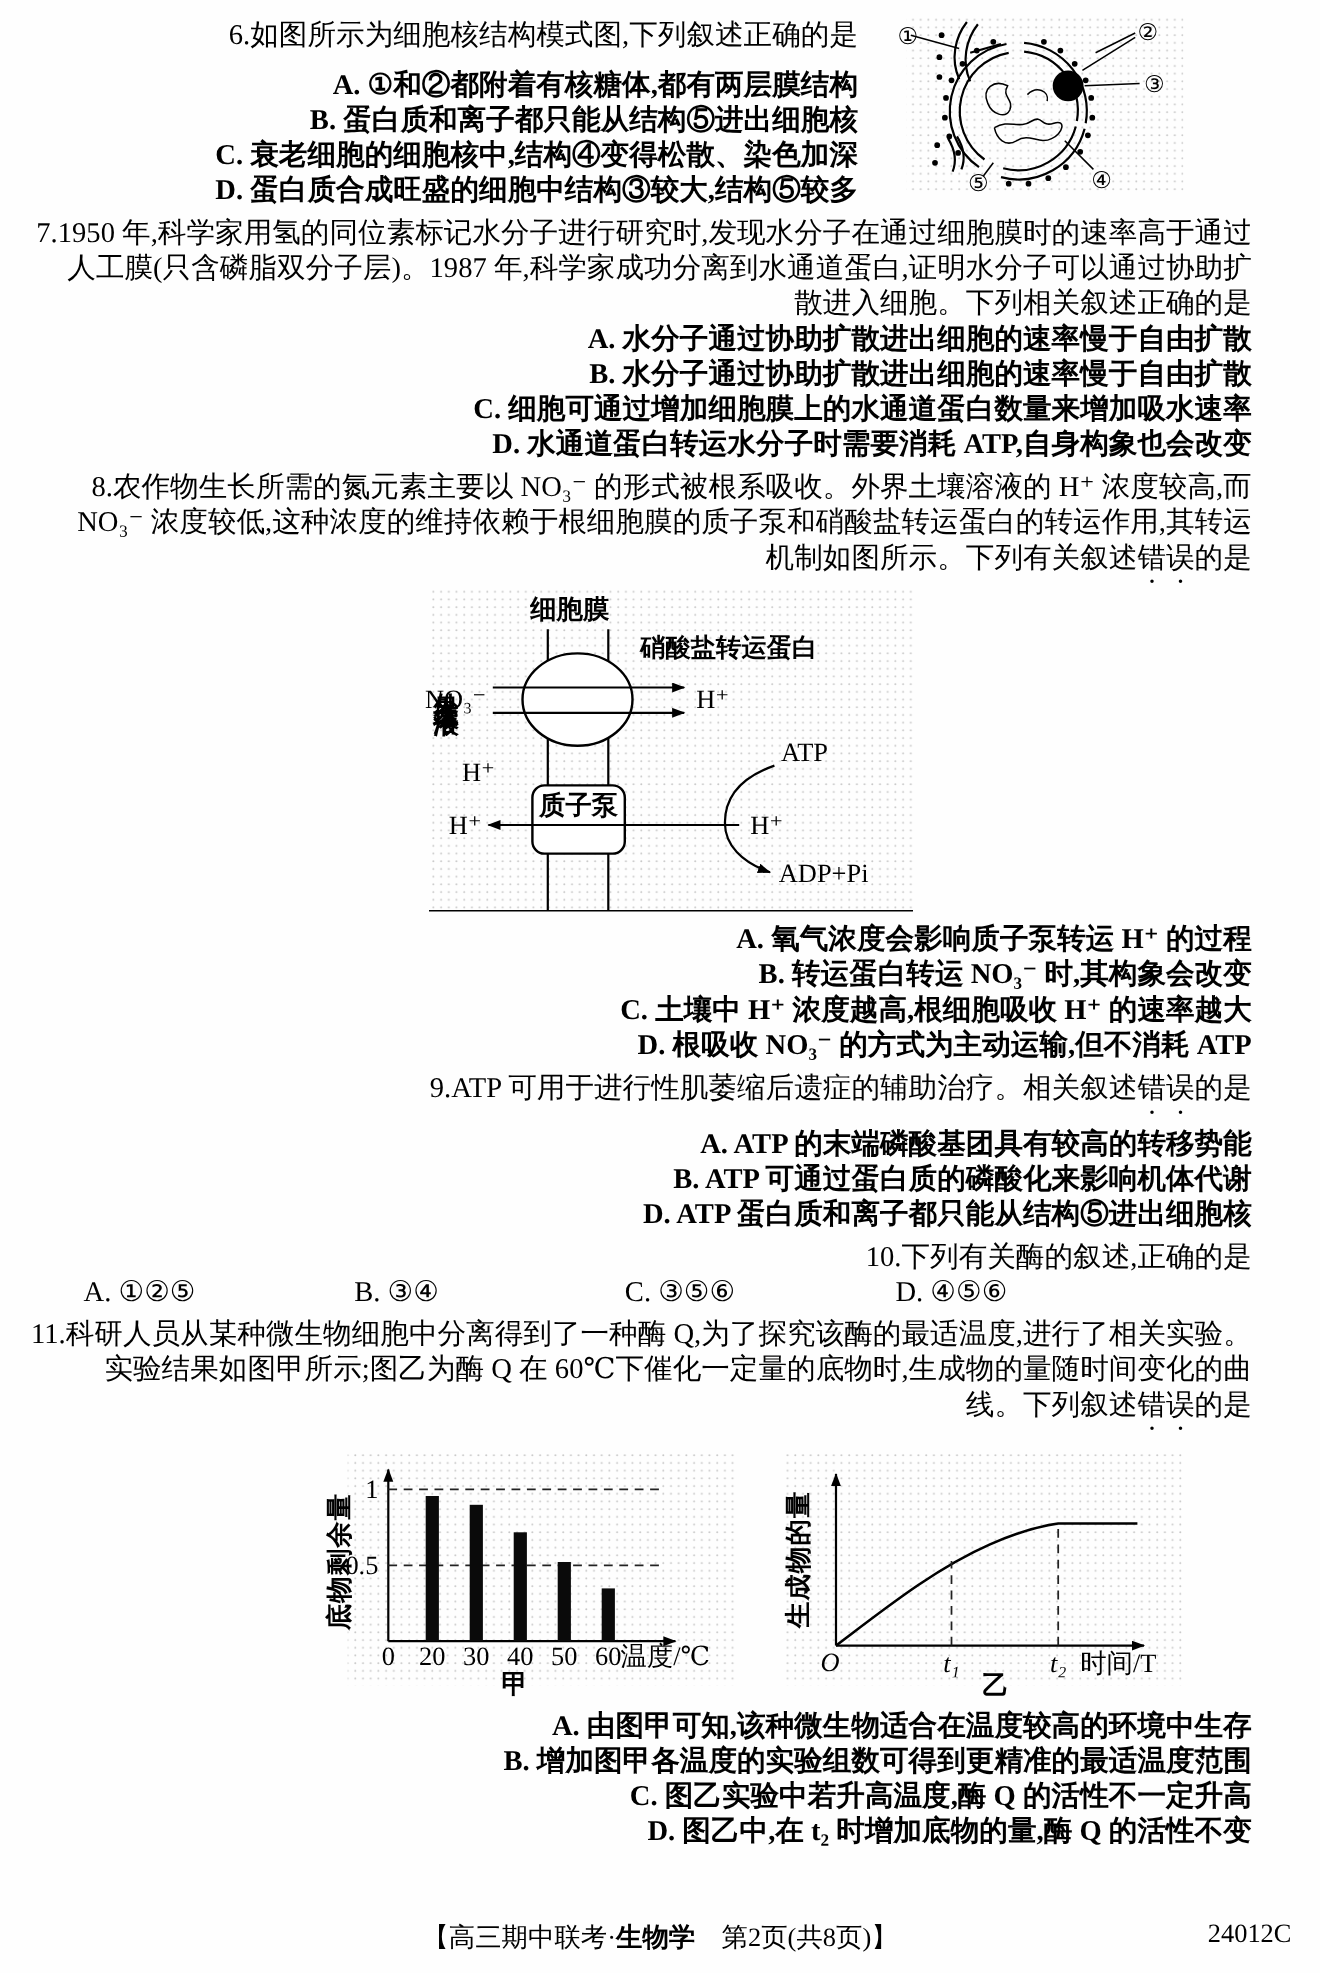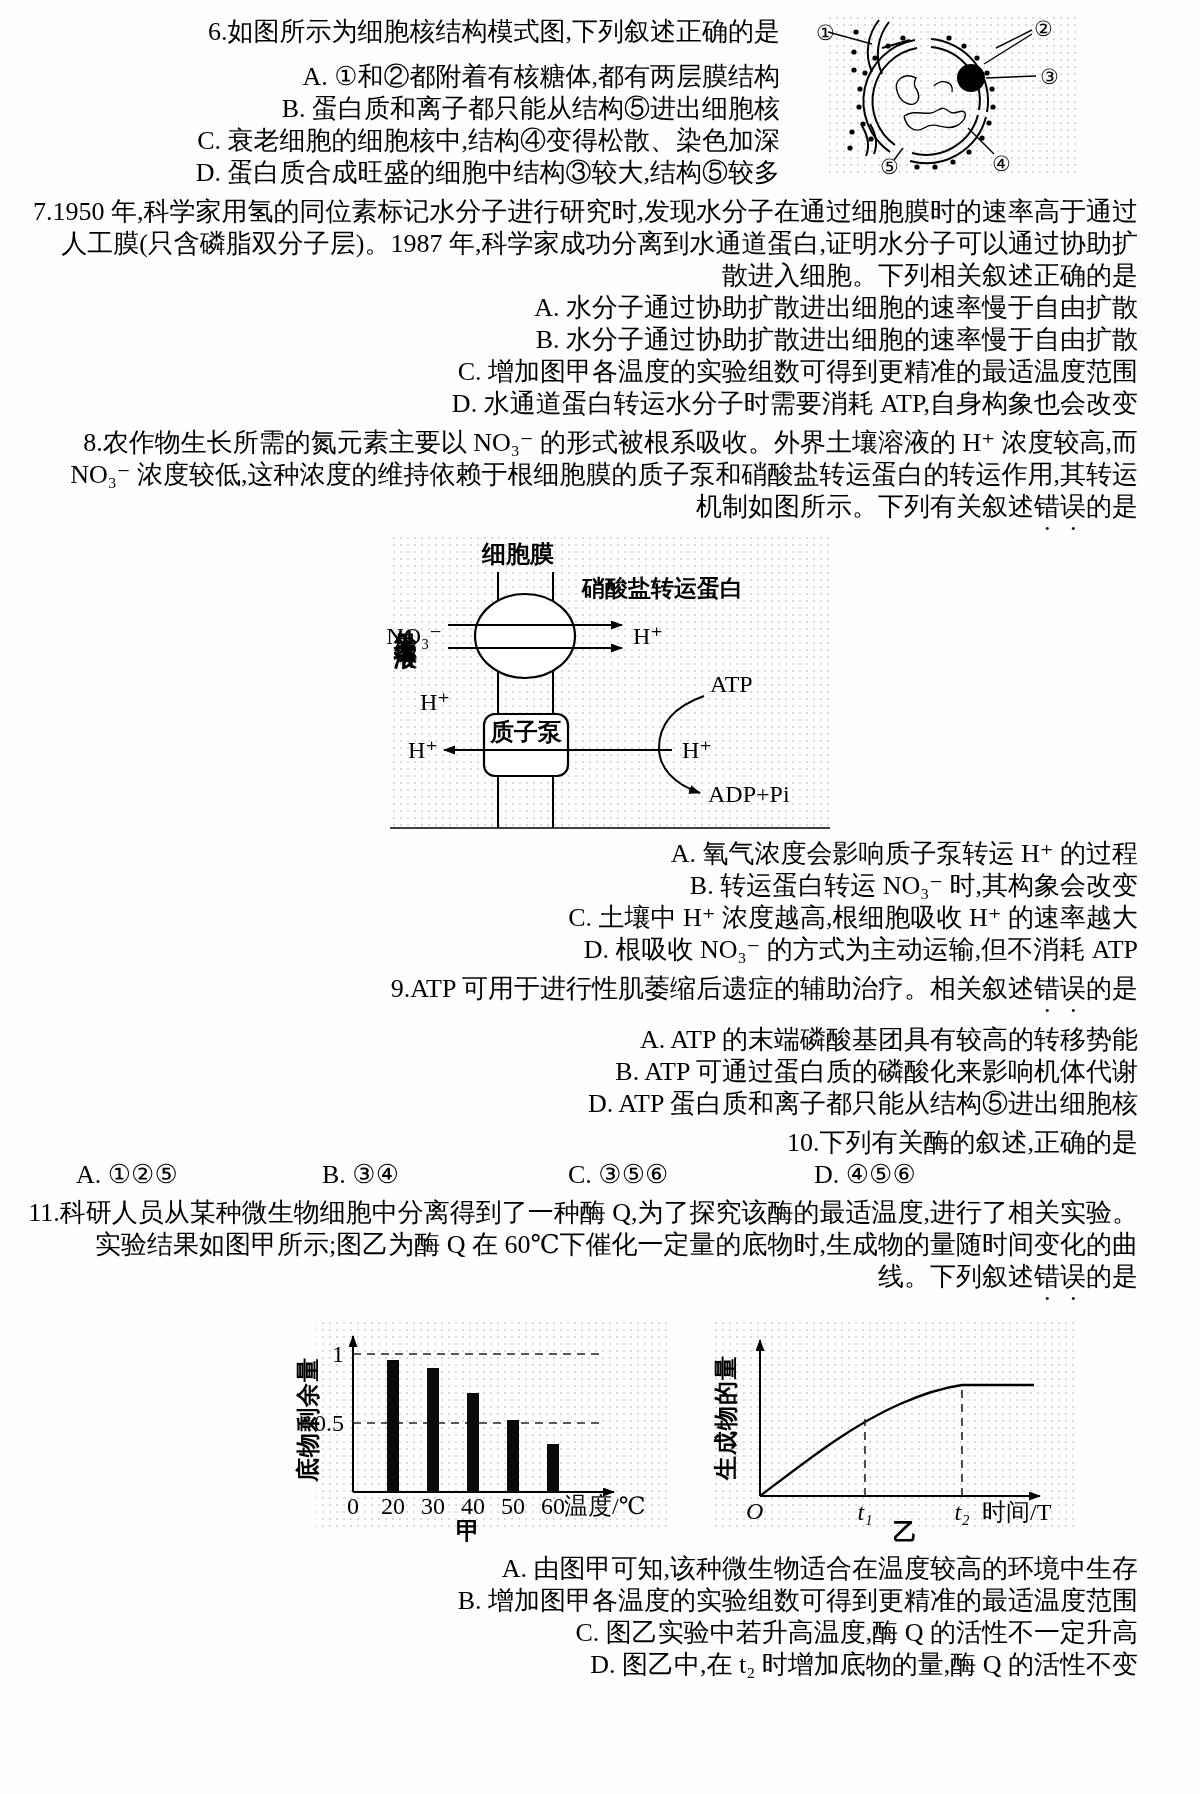--- a/index.html
+++ b/index.html
@@ -6,21 +6,21 @@
   html, body { margin:0; padding:0; }
   body {
     width:1200px; height:1794px; background:#fefefe; color:#000;
     font-family:"Liberation Serif","DejaVu Serif",serif; font-size:26px;
   }
   .page { position:relative; width:1200px; height:1794px; overflow:hidden; padding:16px 62px 0 20px; }
   p { margin:0; line-height:32px;text-align:right; }
   .q { margin-bottom:7px; }
   .stem { padding-left:30px; text-indent:-30px; }
   .sub { margin-left:30px; }
-  .opt { margin-left:56px; }
+  .opt { margin-left:56px;font-weight:bold; }
   .emph {
     -webkit-text-emphasis:filled dot; -webkit-text-emphasis-position:under left;
     text-emphasis:filled dot; text-emphasis-position:under left;
   }
   
   .fig6 { float:right; width:290px; height:162px; margin:-12px 62px 0 6px; position:relative; }
   .fig8 { position:relative; width:480px; height:302px; margin:6px 0 8px 330px; }
   .figs11 { display:flex; gap:30px; margin:8px 0 4px 238px; }
   .chartwrap { position:relative; }
   svg text { font-family:"Liberation Serif","DejaVu Serif",serif; font-size:24px; fill:#000; }
@@ -137,21 +137,21 @@
     <p class="opt">A. ①和②都附着有核糖体,都有两层膜结构</p>
     <p class="opt">B. 蛋白质和离子都只能从结构⑤进出细胞核</p>
     <p class="opt">C. 衰老细胞的细胞核中,结构④变得松散、染色加深</p>
     <p class="opt">D. 蛋白质合成旺盛的细胞中结构③较大,结构⑤较多</p>
   </div>
 
   <div class="q">
     <p class="stem"><span>7.</span><span>1950 年,科学家用氢的同位素标记水分子进行研究时,发现水分子在通过细胞膜时的速率高于通过人工膜(只含磷脂双分子层)。1987 年,科学家成功分离到水通道蛋白,证明水分子可以通过协助扩散进入细胞。下列相关叙述正确的是</span></p>
     <p class="opt">A. 水分子通过协助扩散进出细胞的速率慢于自由扩散</p>
     <p class="opt">B. 水分子通过协助扩散进出细胞的速率慢于自由扩散</p>
-    <p class="opt">C. 增加图甲各温度的实验组数可得到更精准的最适温度范围</p>
+    <p class="opt">C. 细胞可通过增加细胞膜上的水通道蛋白数量来增加吸水速率</p>
     <p class="opt">D. 水通道蛋白转运水分子时需要消耗 ATP,自身构象也会改变</p>
   </div>
 
   <div class="q">
     <p class="stem"><span>8.</span><span>农作物生长所需的氮元素主要以 NO₃⁻ 的形式被根系吸收。外界土壤溶液的 H⁺ 浓度较高,而 NO₃⁻ 浓度较低,这种浓度的维持依赖于根细胞膜的质子泵和硝酸盐转运蛋白的转运作用,其转运机制如图所示。下列有关叙述</span><span class="emph">错误</span><span>的是</span></p>
 
     <figure class="fig8" style="margin-block:0">
       <svg width="480" height="302" viewBox="0 0 480 302">
         <rect x="40" y="0" width="440" height="292" fill="url(#ht)"></rect>
         <line x1="40" y1="292" x2="480" y2="292" class="thin"></line>
@@ -256,14 +256,18 @@
         <div class="vlabel" style="left:10px; top:166px">生成物的量</div>
       </div>
     </div>
 
     <p class="opt">A. 由图甲可知,该种微生物适合在温度较高的环境中生存</p>
     <p class="opt">B. 增加图甲各温度的实验组数可得到更精准的最适温度范围</p>
     <p class="opt">C. 图乙实验中若升高温度,酶 Q 的活性不一定升高</p>
     <p class="opt">D. 图乙中,在 t₂ 时增加底物的量,酶 Q 的活性不变</p>
   </div>
 
+  <div class="footer">
+    <div class="footer-center"><span>【高三期中联考·</span><span class="footer-bold">生物学</span><span>　第2页(共8页)】</span></div>
+    <div class="footer-code">24012C</div>
+  </div>
 
 </div>
 
 </body></html>

